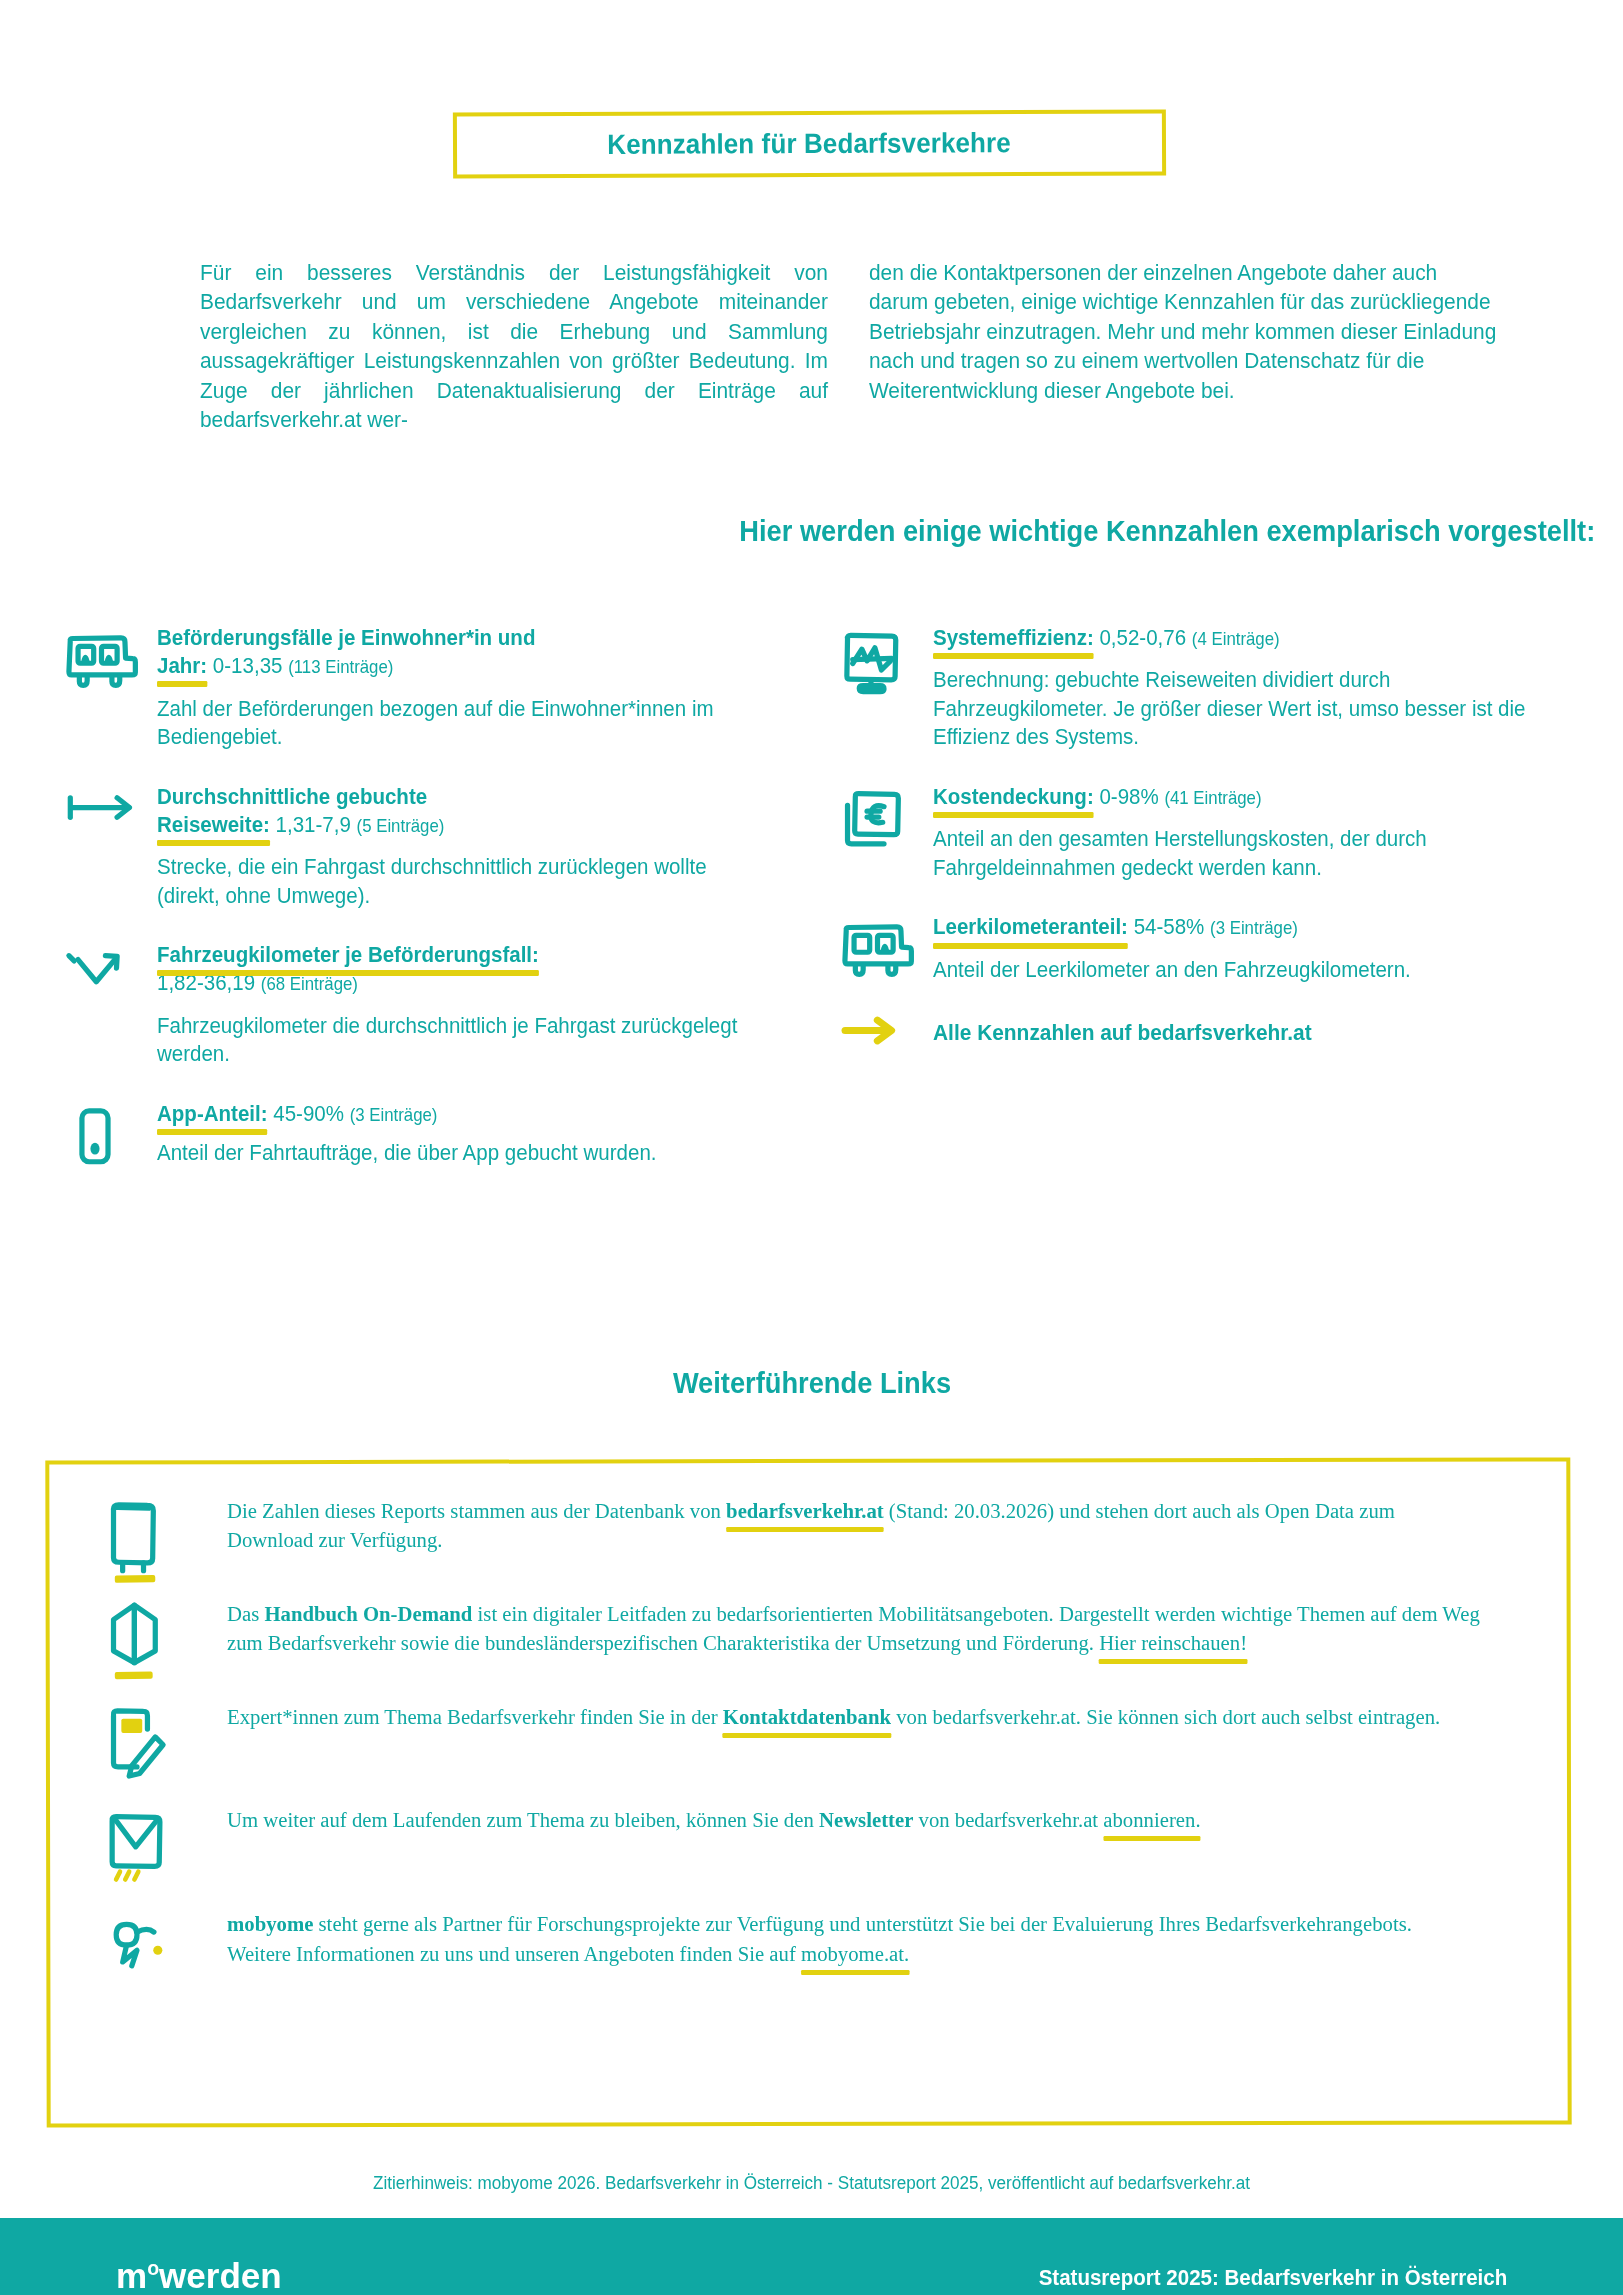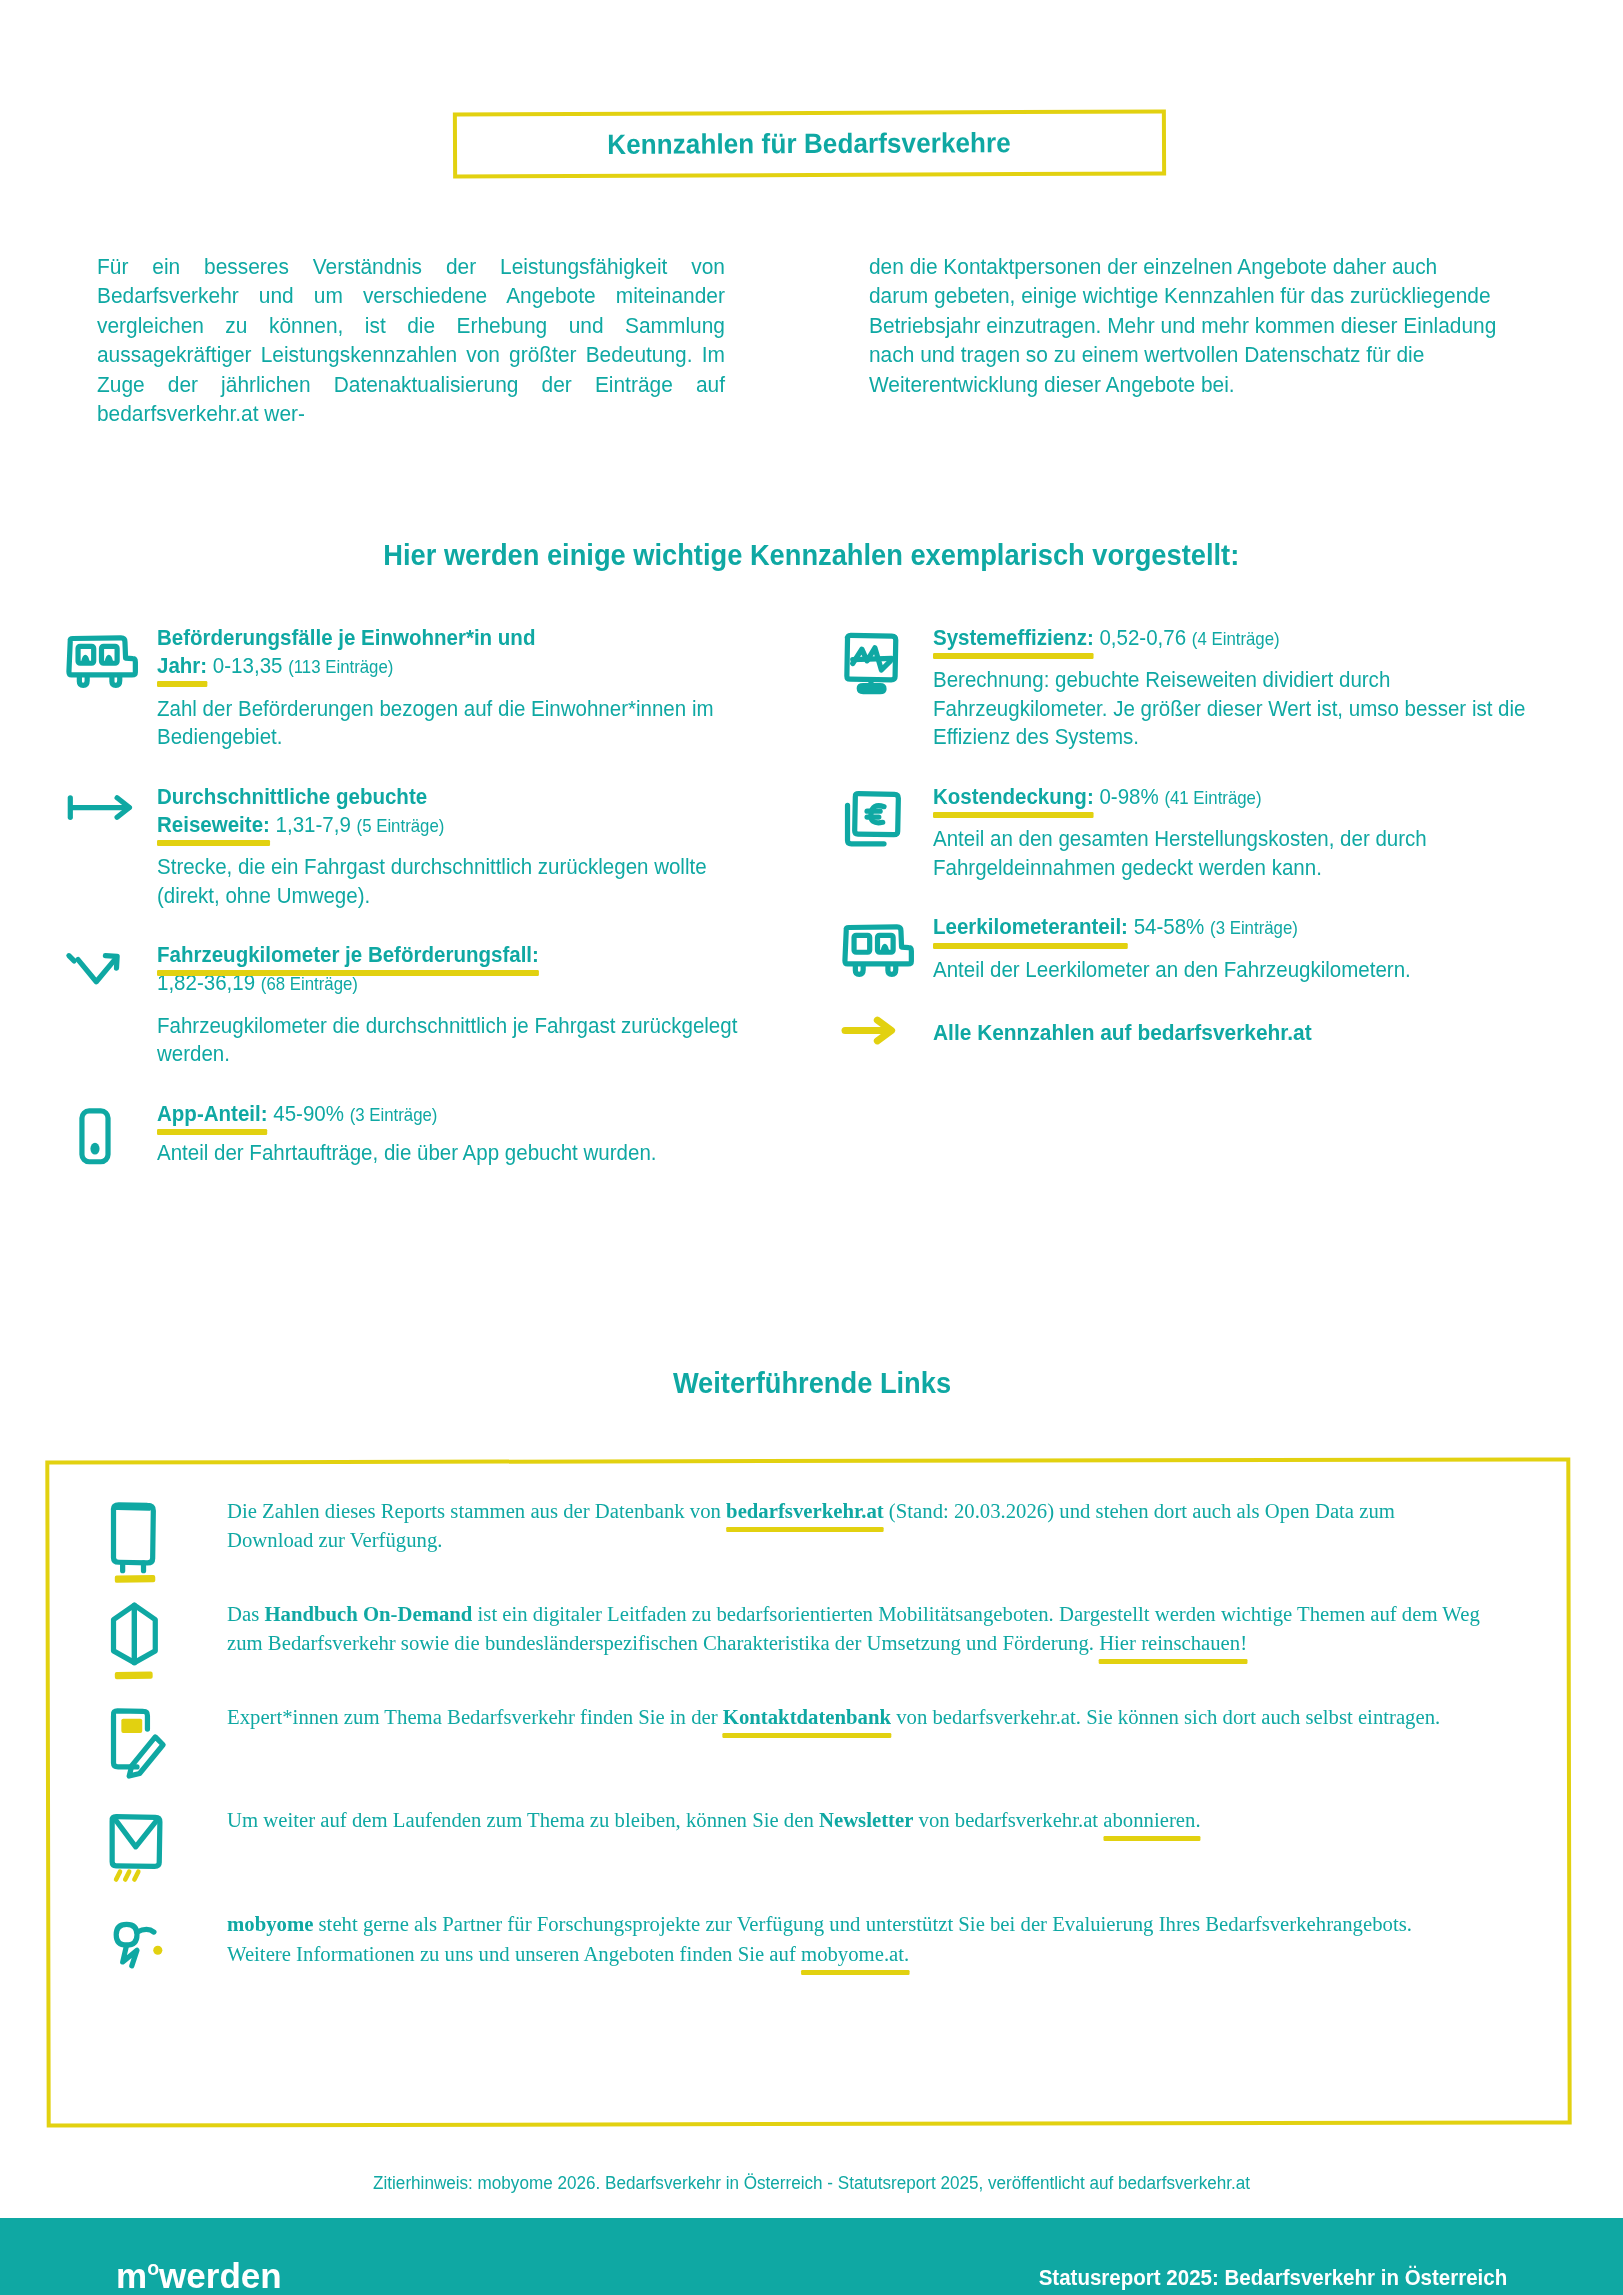--- a/index.html
+++ b/index.html
@@ -16,28 +16,28 @@
     border:4.6px solid #E2D110;background:#fff;
     display:flex;align-items:center;justify-content:center;
     transform:rotate(-0.25deg);
   }
   .title-box .t{
     font-size:28px;font-weight:bold;letter-spacing:0.1px;
     color:#0FA8A3;transform:scaleX(.93);white-space:nowrap;
   }
 
   
-  .intro{position:absolute;left:97px;top:220px;width:1433px;
-         display:flex;justify-content:space-between;}
+  .intro{position:absolute;left:97px;top:226px;width:1433px;
+         display:flex;justify-content:flex-end;gap:8px;}
   .intro .col{width:661px;font-size:22px;line-height:1.34;font-weight:500;
               transform:scaleX(.95);transform-origin:left top;}
   .intro .col.justify{text-align:justify;}
 
   
-  .sec-head{position:absolute;left:0;top:507px;width:1623px;text-align:center;}
+  .sec-head{position:absolute;left:0;top:483px;width:1623px;text-align:right;}
   .sec-head .h{display:inline-block;position:relative;
     font-size:29px;font-weight:bold;transform:scaleX(.94);white-space:nowrap;}
 
   
   .kpis{position:absolute;left:65px;top:592px;width:1505px;
         display:flex;justify-content:space-between;gap:47px;}
   .kcol{width:733px;}
   .kpi{display:flex;margin-bottom:31px;}
   .kpi .ico{width:92px;flex:0 0 92px;padding-top:7.9px;}
   .kpi .body{flex:1;}

